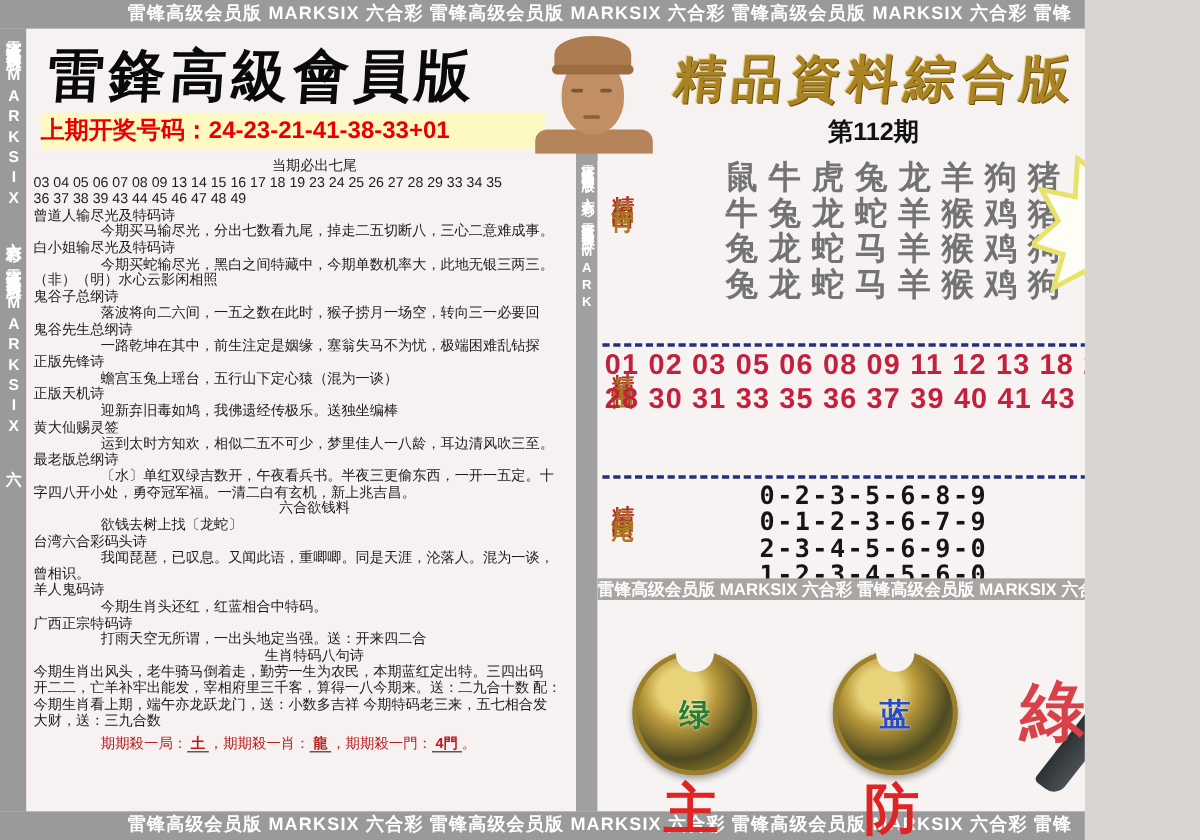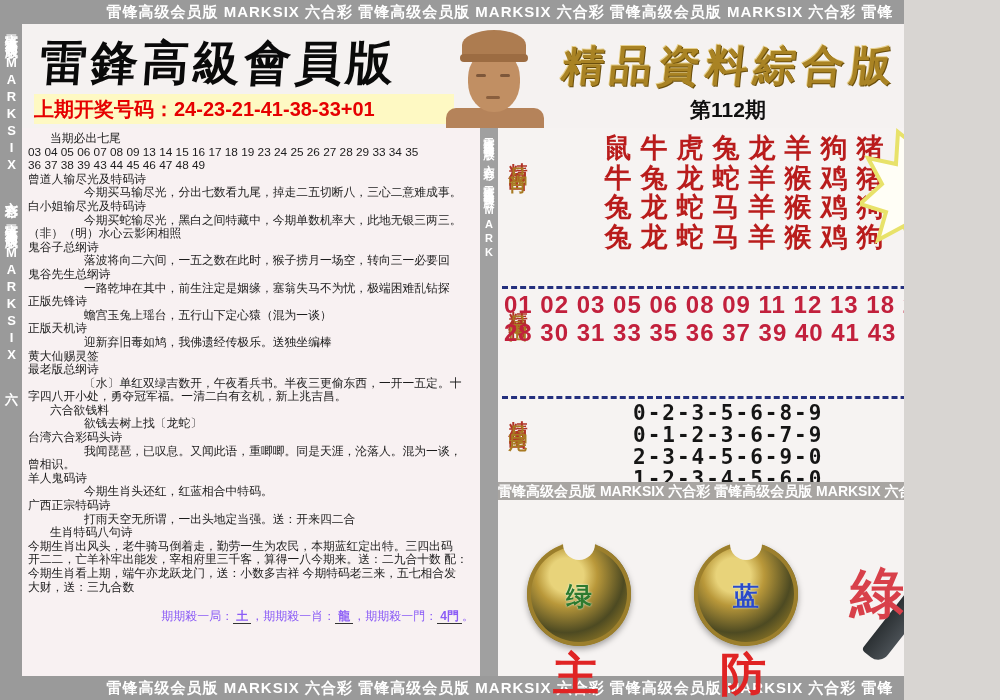--- a/index.html
+++ b/index.html
@@ -41,41 +41,41 @@
   #statue .brim{position:absolute;left:20px;top:38px;width:68px;height:8px;background:#9c6c42;border-radius:4px;}
   #statue .eyeL,#statue .eyeR{position:absolute;top:58px;width:10px;height:3px;background:#7d573a;border-radius:2px;}
   #statue .eyeL{left:36px}
   #statue .eyeR{left:60px}
   #statue .mouth{position:absolute;left:46px;top:80px;width:14px;height:3px;background:#8a5f3e;border-radius:2px;}
 
   
   #left-col{position:absolute;left:22px;top:128px;width:458px;height:548px;background:#f8f1f2;}
   #left-col .inner{position:absolute;left:6px;top:4px;width:446px;}
   .tl{font-size:11.8px;line-height:13.6px;color:#1c1c1c;white-space:nowrap;}
-  .tl.i1{padding-left:22px;}
+  .tl.i1{padding-left:22px;text-align:center;}
   .tl.i2{padding-left:56px;}
-  #kill-line{font-size:12px;line-height:16px;color:#8b5cf6;padding-left:56px;margin-top:14px;text-align:right;}
+  #kill-line{font-size:12px;line-height:16px;color:#b91c1c;padding-left:56px;margin-top:3px;}
   #kill-line .uv{border-bottom:1px solid #333;padding:0 3px;font-weight:bold;}
 
   
   #divider{position:absolute;left:480px;top:128px;width:18px;height:548px;background:#a0a0a0;
       color:#fff;writing-mode:vertical-rl;text-orientation:upright;font-size:11px;line-height:18px;
       font-weight:bold;letter-spacing:2px;overflow:hidden;}
 
   
   #right-panel{position:absolute;left:498px;top:128px;width:480px;height:548px;background:#f6f3f2;}
   .vlabel{position:absolute;writing-mode:vertical-rl;text-orientation:upright;font-weight:bold;
       font-family:"DejaVu Serif","Liberation Serif",serif;font-size:19px;letter-spacing:4px;}
   .vlabel .c1{color:#b03226;} .vlabel .c2{color:#a87a22;}
   #lbl-chuxiao{left:8px;top:20px;}
   #lbl-tewei{left:8px;top:168px;}
   #lbl-chuwei{left:8px;top:278px;}
 
   #zodiac{position:absolute;left:96px;top:6px;width:300px;}
-  .zrow{font-size:27px;font-weight:bold;color:#b91c1c;line-height:29.5px;white-space:nowrap;
+  .zrow{font-size:27px;font-weight:bold;color:#737373;line-height:29.5px;white-space:nowrap;
       font-family:Liberation Serif, serif;text-align:center;}
   .zrow span{display:inline-block;width:36px;}
 
   #star{position:absolute;left:362px;top:-6px;width:120px;height:135px;}
   #star svg{position:absolute;left:0;top:0;}
   #star .txt{position:absolute;left:44px;top:18px;writing-mode:vertical-rl;font-size:33px;font-weight:bold;
       color:#6e1212;font-family:"DejaVu Serif","Liberation Serif",serif;letter-spacing:6px;}
   #marksix-vert{position:absolute;left:448px;top:60px;writing-mode:vertical-rl;color:#b9b6b3;
       font-size:17px;font-weight:bold;letter-spacing:3px;}
 
@@ -150,20 +150,21 @@
         <div class="tl i0">（非）（明）水心云影闲相照</div>
         <div class="tl i0">鬼谷子总纲诗</div>
         <div class="tl i2">落波将向二六间，一五之数在此时，猴子捞月一场空，转向三一必要回</div>
         <div class="tl i0">鬼谷先生总纲诗</div>
         <div class="tl i2">一路乾坤在其中，前生注定是姻缘，塞翁失马不为忧，极端困难乱钻探</div>
         <div class="tl i0">正版先锋诗</div>
         <div class="tl i2">蟾宫玉兔上瑶台，五行山下定心猿（混为一谈）</div>
         <div class="tl i0">正版天机诗</div>
         <div class="tl i2">迎新弃旧毒如鸠，我佛遗经传极乐。送独坐编棒</div>
         <div class="tl i0">黄大仙赐灵签</div>
+        <div class="tl i2">运到太时方知欢，相似二五不可少，梦里佳人一八龄，耳边清风吹三至。</div>
         <div class="tl i0">最老版总纲诗</div>
         <div class="tl i2">〔水〕单红双绿吉数开，午夜看兵书。半夜三更偷东西，一开一五定。十</div>
         <div class="tl i0">字四八开小处，勇夺冠军福。一清二白有玄机，新上兆吉昌。</div>
         <div class="tl i1">六合欲钱料</div>
         <div class="tl i2">欲钱去树上找〔龙蛇〕</div>
         <div class="tl i0">台湾六合彩码头诗</div>
         <div class="tl i2">我闻琵琶，已叹息。又闻此语，重唧唧。同是天涯，沦落人。混为一谈，</div>
         <div class="tl i0">曾相识。</div>
         <div class="tl i0">羊人鬼码诗</div>
         <div class="tl i2">今期生肖头还红，红蓝相合中特码。</div>

